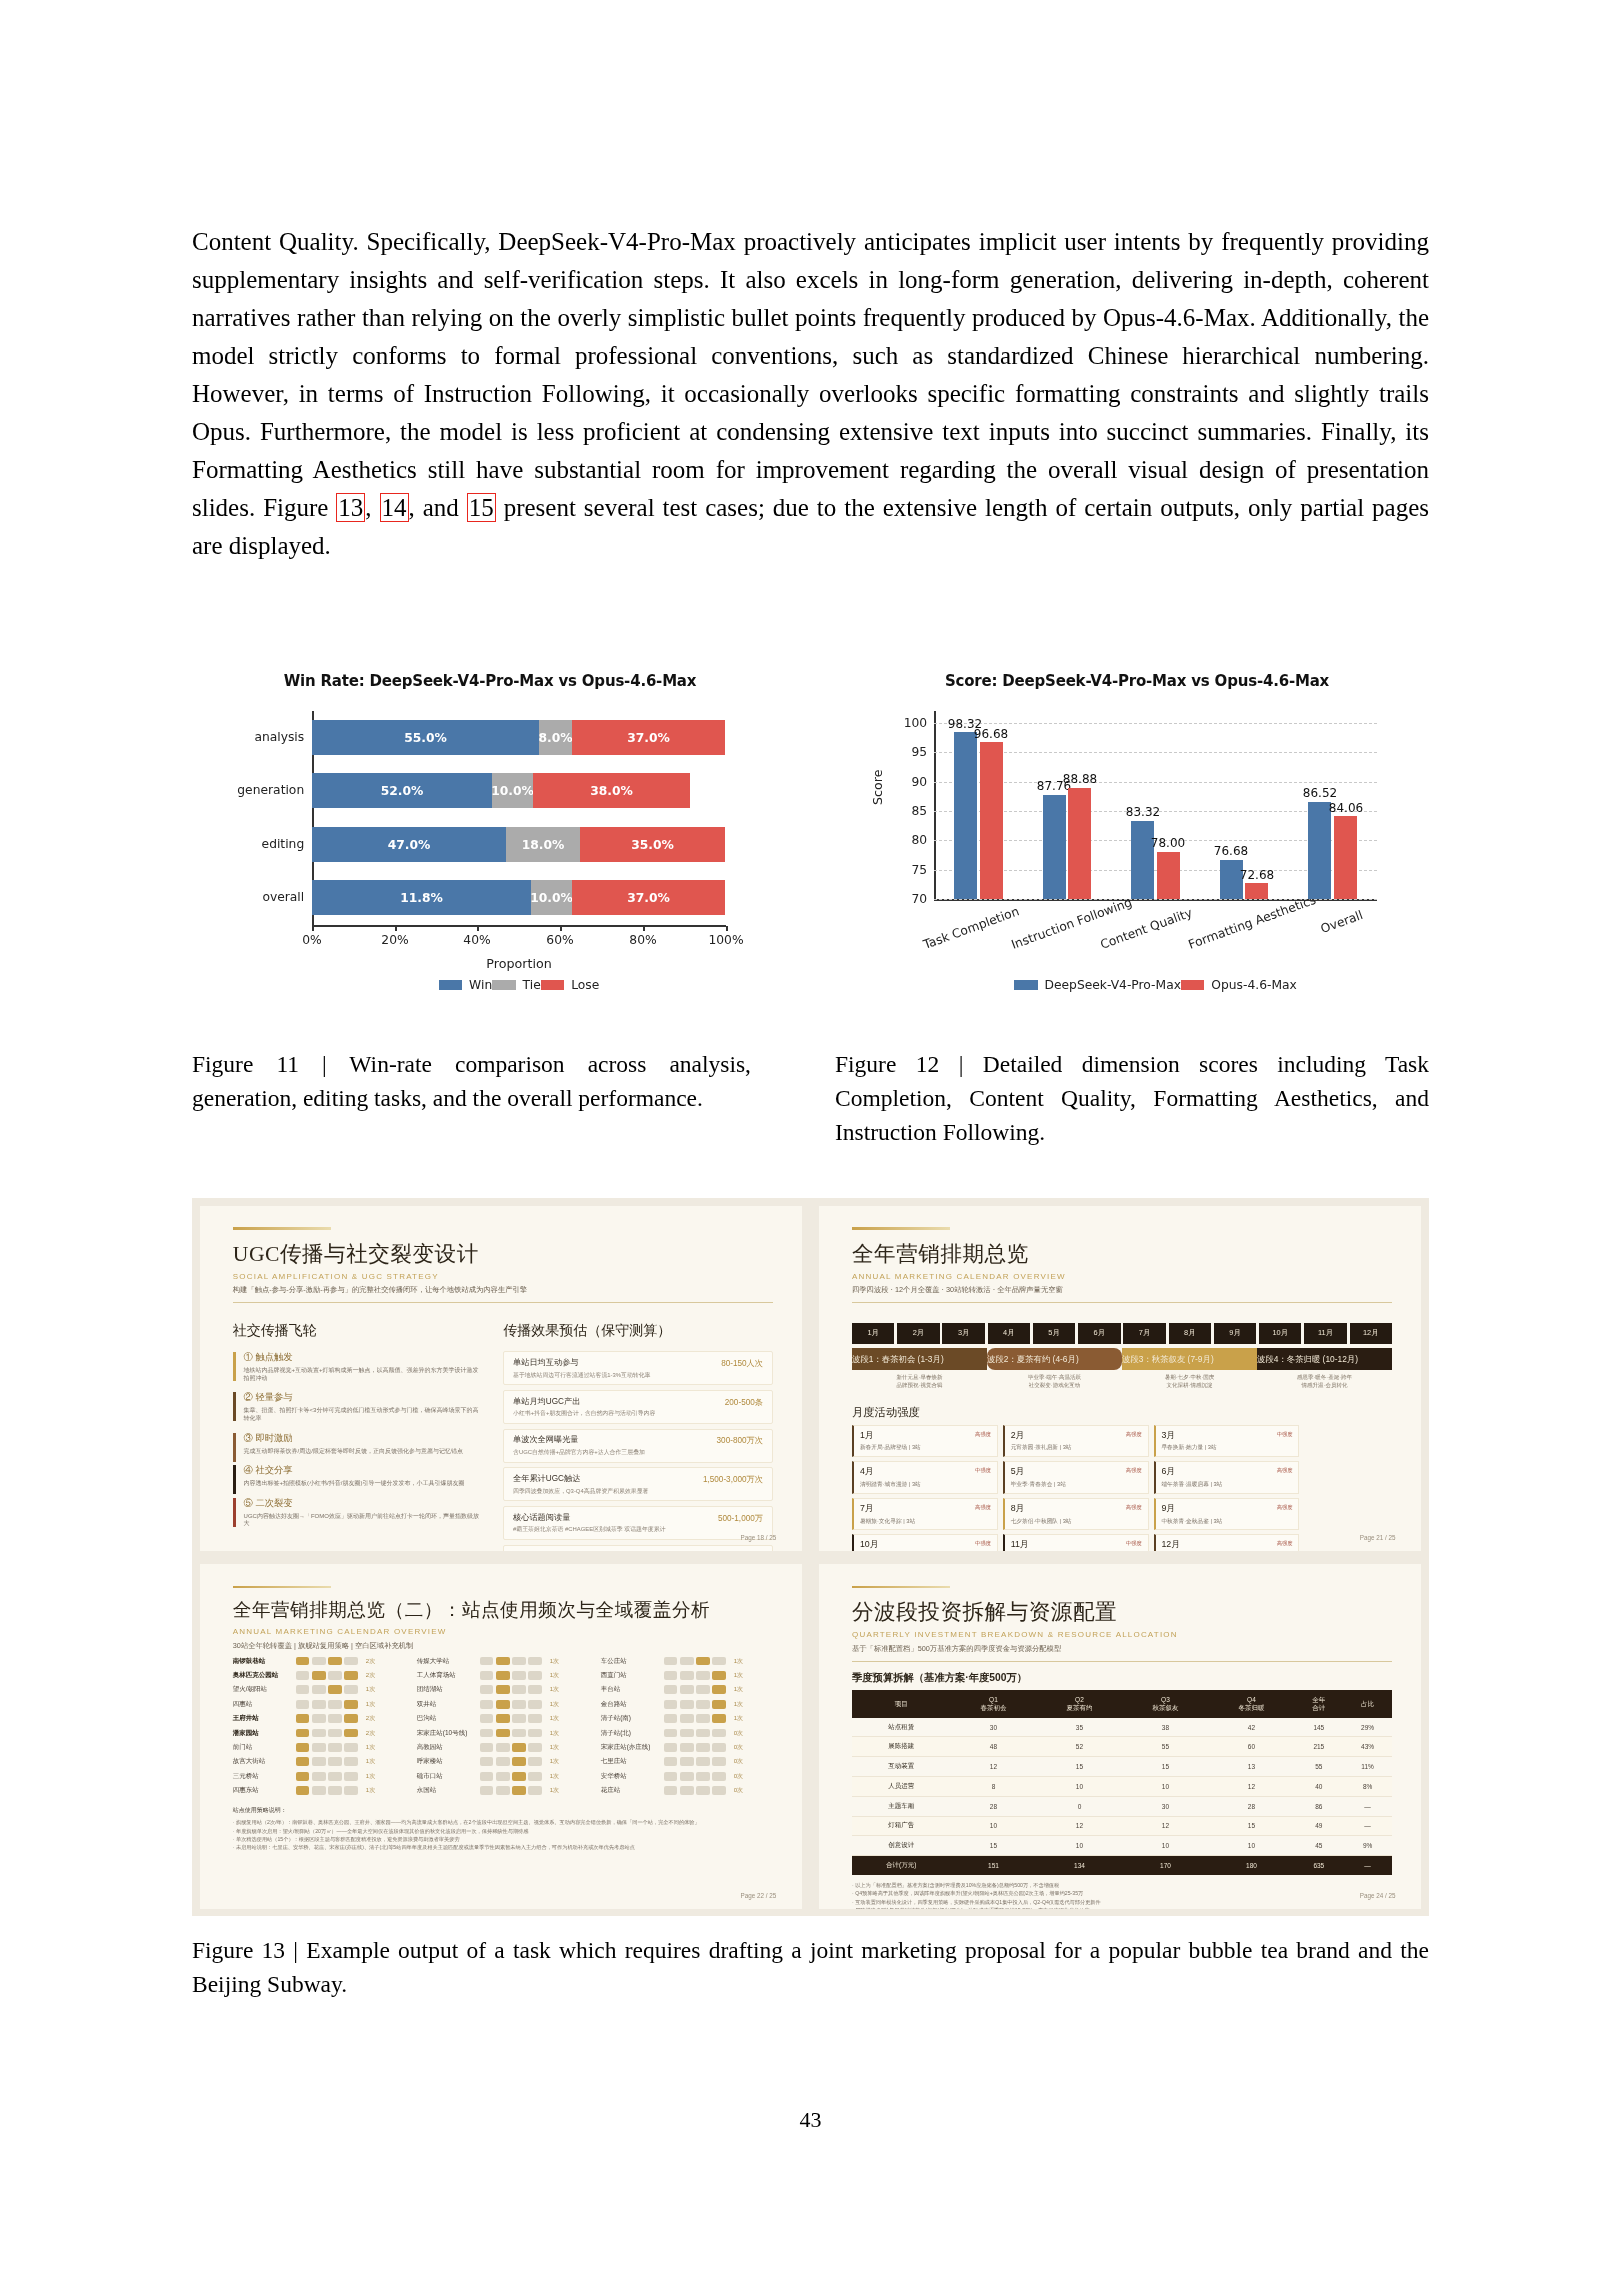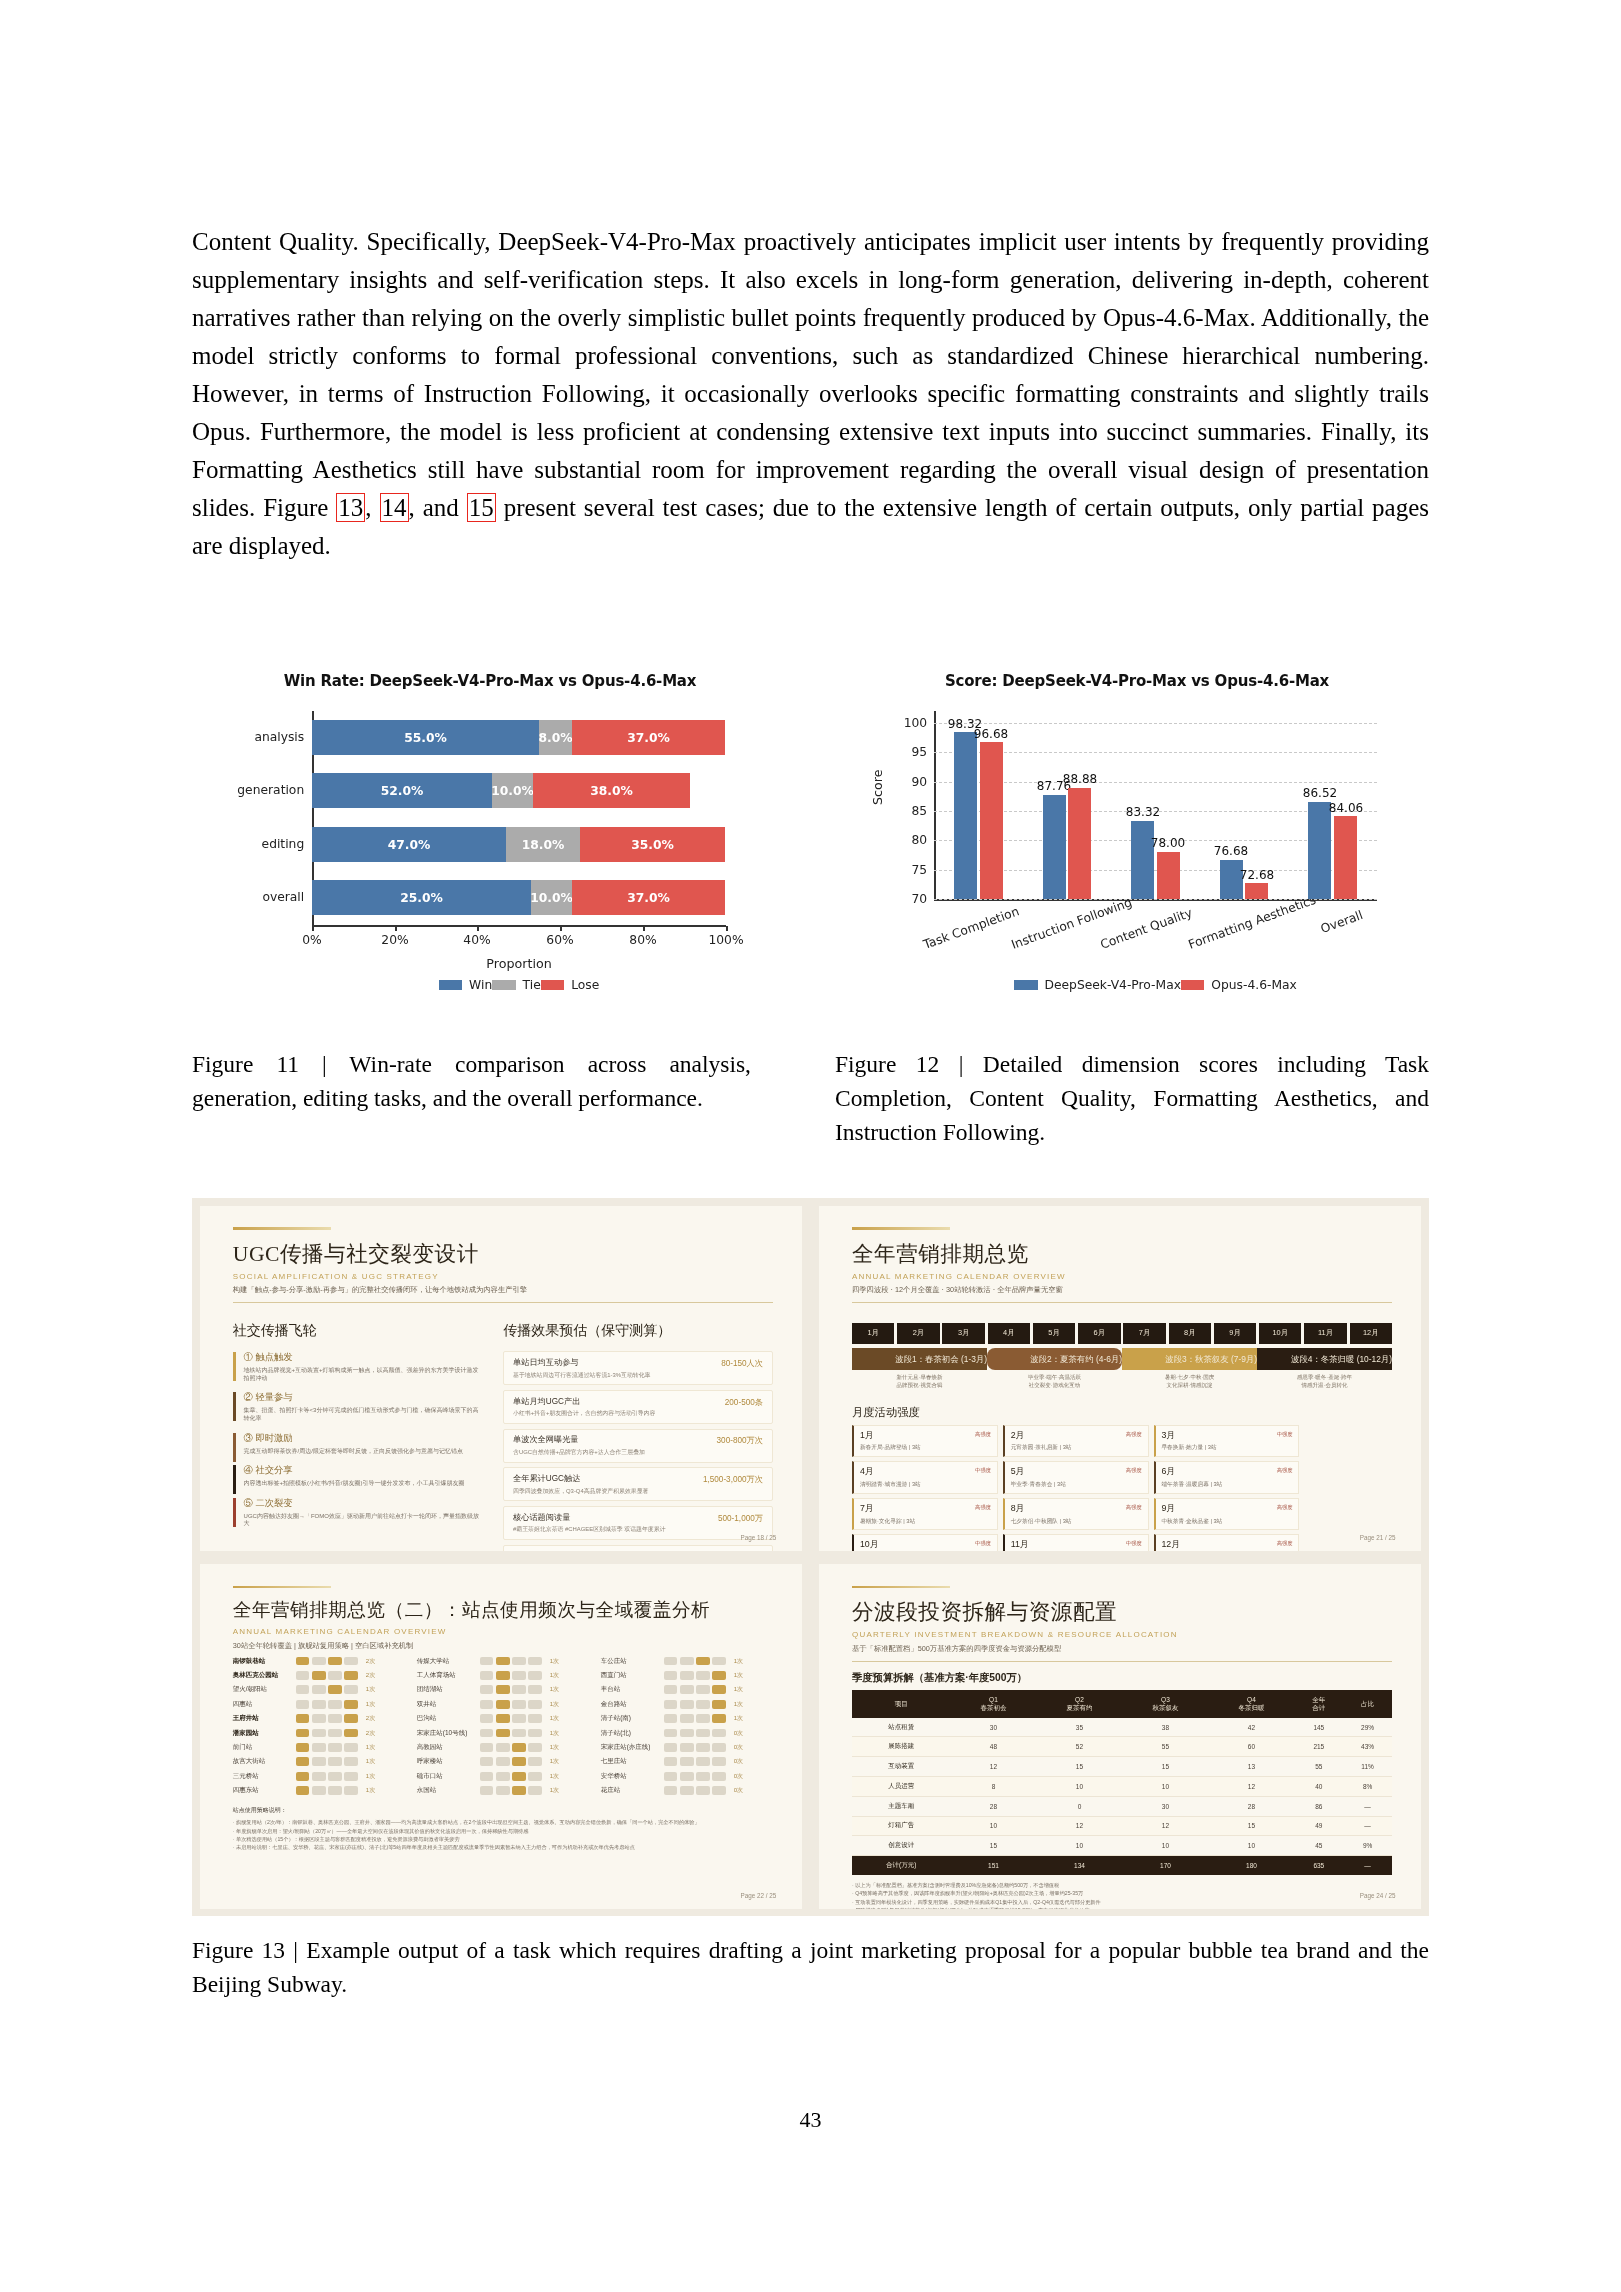--- a/index.html
+++ b/index.html
@@ -113,21 +113,21 @@
             padding:4.9px 8.8px; margin-bottom:4.4px; position:relative; }
   .mt-h{ font-size:8.2px; color:#3b3228; }
   .mt-d{ font-size:5.9px; color:#8b8175; margin-top:2.5px; }
   .mt-v{ position:absolute; right:8.8px; top:5.9px; font-size:8.2px; color:#B08A3E; }
 
   
   .mon-row{ display:flex; gap:2.9px; }
   .mon-cell{ flex:1; background:#241A11; color:#EFE6D3; font-size:7.4px;
              text-align:center; padding:5.4px 0; }
   .wave-row{ display:flex; margin-top:3.9px; }
-  .wave{ flex:1; text-align:right; color:#F2E9D6; font-size:8.4px; padding:5.9px 0; }
+  .wave{ flex:1; text-align:left; color:#F2E9D6; font-size:8.4px; padding:5.9px 0; }
   .wave-note{ display:flex; margin-top:3.9px; }
   .wave-note > div{ flex:1; text-align:center; font-size:5.5px; color:#7d7162; line-height:7.4px; }
 
   .mcard-grid{ display:flex; flex-wrap:wrap; gap:3.9px 4.9px; margin-top:4.9px; }
   .mcard{ width:calc(25% - 3.9px); background:#FDFBF5; border:1px solid #EFE7D4;
           border-left:2.9px solid #5B4023; padding:3.9px 5.9px; position:relative; }
   .mcard-m{ font-size:8.8px; color:#2d2519; }
   .mcard-d{ font-size:5.7px; color:#7a7065; margin-top:2.9px; }
   .mcard-t{ position:absolute; right:5.9px; top:4.9px; font-size:5.3px; color:#9C3F2E; }
 
@@ -191,21 +191,21 @@
           <div class="wr-seg wr-lose" style="width: 157px; background: rgb(224, 86, 79);">38.0%</div>
         </div>
         <div class="wr-row" style="top: 116px;">
           <div class="wr-ylab">editing</div>
           <div class="wr-seg wr-win" style="width: 194px; background: rgb(74, 119, 168);">47.0%</div>
           <div class="wr-seg wr-tie" style="width: 74px; background: rgb(171, 171, 171);">18.0%</div>
           <div class="wr-seg wr-lose" style="width: 145px; background: rgb(224, 86, 79);">35.0%</div>
         </div>
         <div class="wr-row" style="top: 169px;">
           <div class="wr-ylab">overall</div>
-          <div class="wr-seg wr-win" style="width: 219px; background: rgb(74, 119, 168);">25.0%</div>
+          <div class="wr-seg wr-win" style="width: 219px; background: rgb(74, 119, 168);">11.8%</div>
           <div class="wr-seg wr-tie" style="width: 41px; background: rgb(171, 171, 171);">10.0%</div>
           <div class="wr-seg wr-lose" style="width: 153px; background: rgb(224, 86, 79);">37.0%</div>
         </div>
         <div class="wr-tick" style="left: 0px;"></div>
         <div class="wr-ticklab" style="left: 0px;">0%</div>
         <div class="wr-tick" style="left: 83px;"></div>
         <div class="wr-ticklab" style="left: 83px;">20%</div>
         <div class="wr-tick" style="left: 165px;"></div>
         <div class="wr-ticklab" style="left: 165px;">40%</div>
         <div class="wr-tick" style="left: 248px;"></div>

